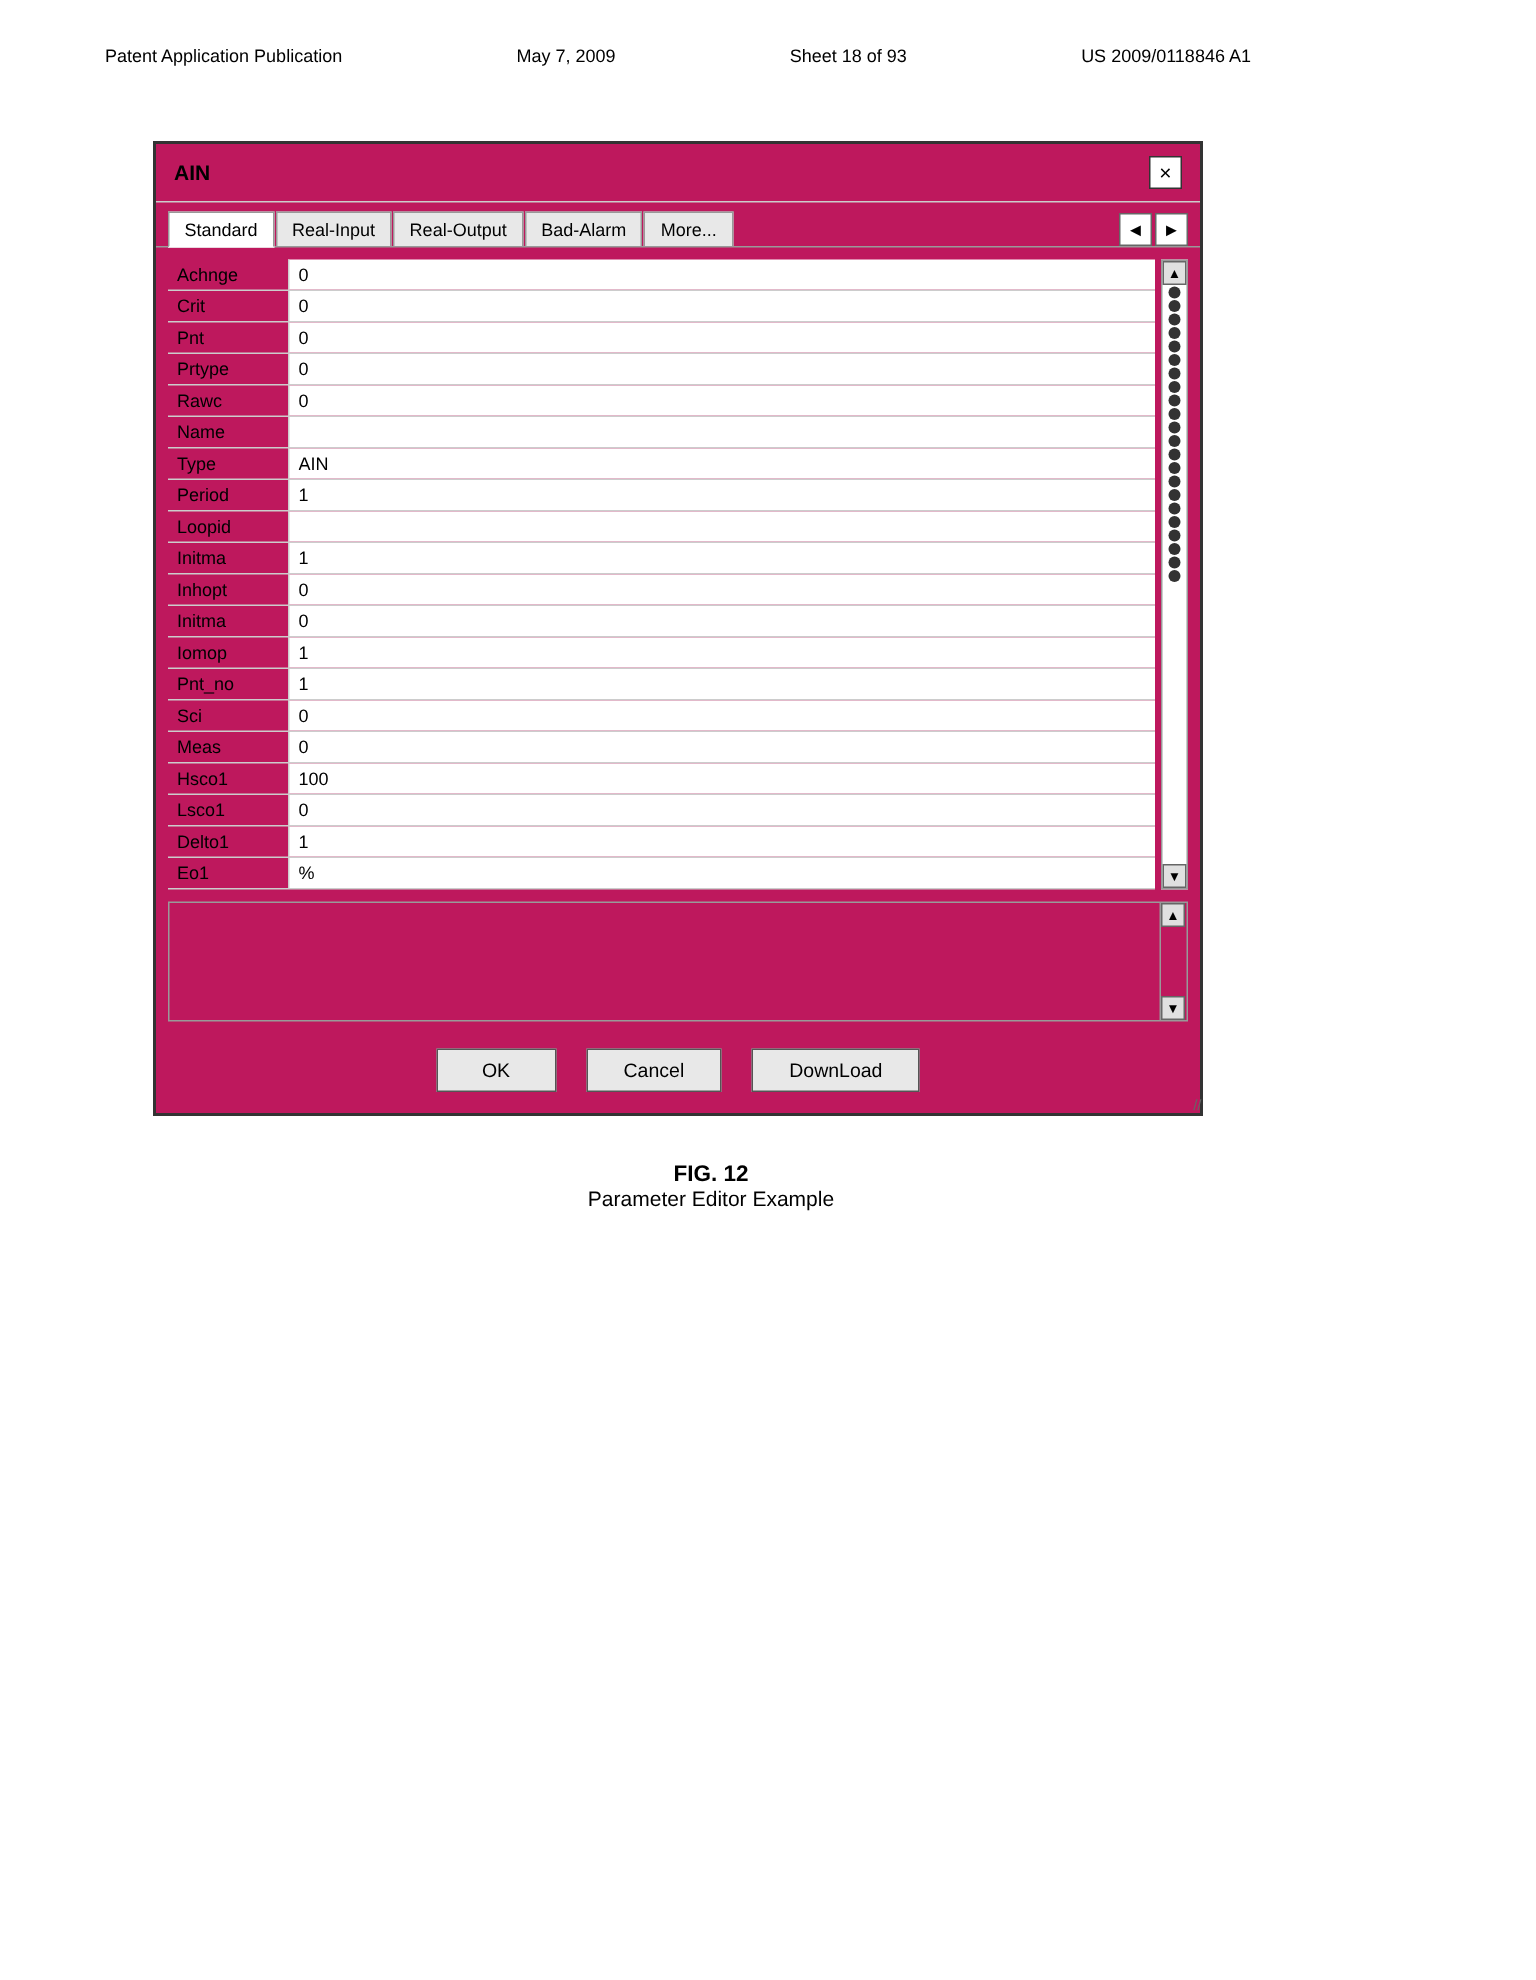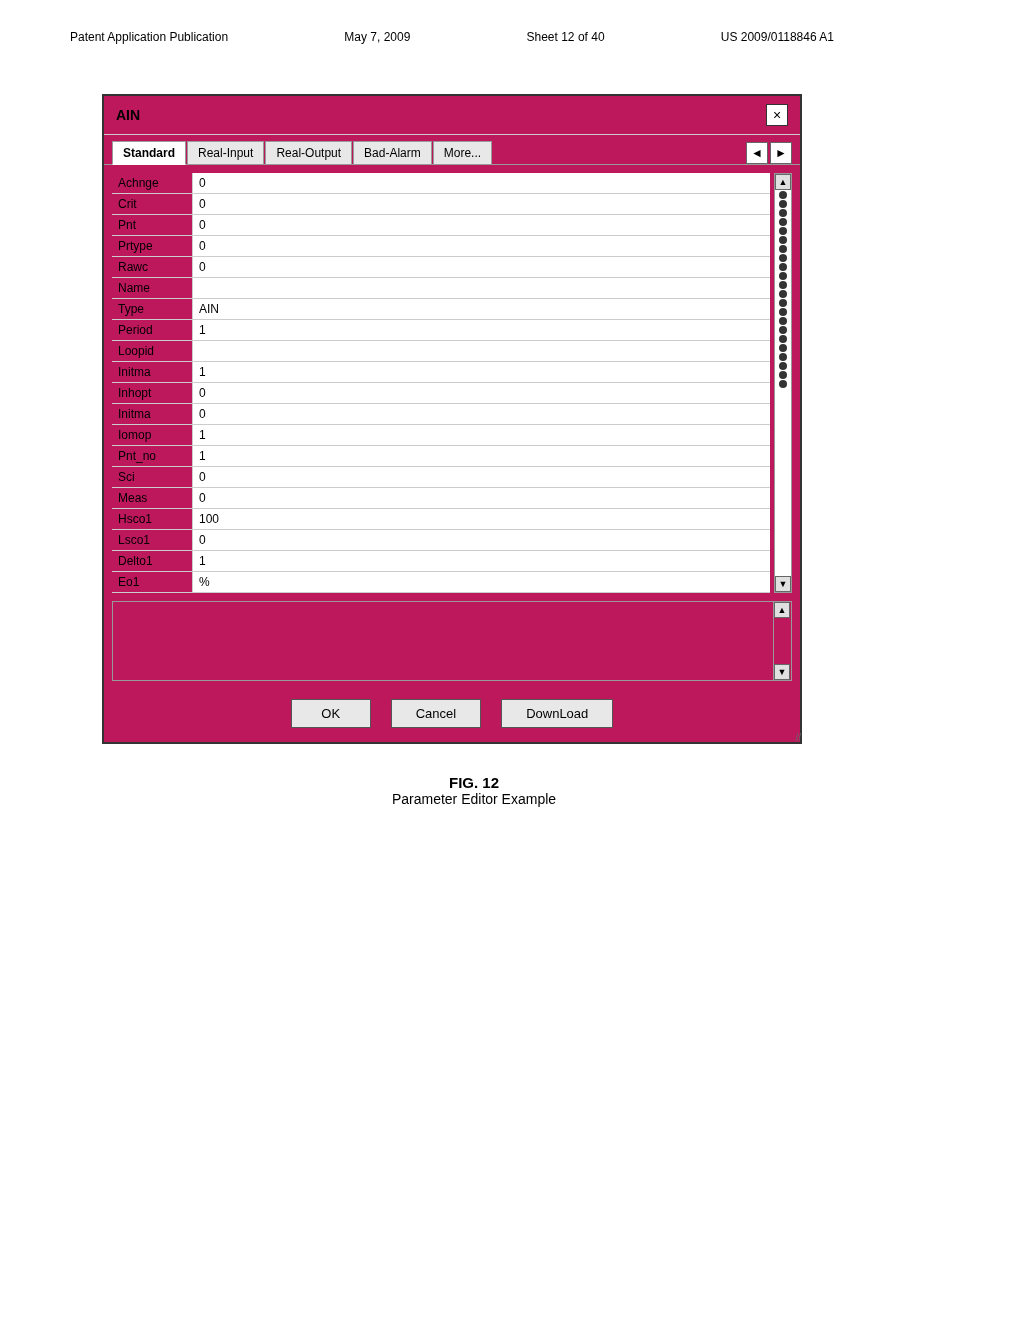--- a/index.html
+++ b/index.html
@@ -76,21 +76,21 @@
       border: 1px solid #999;
       border-bottom: none;
       background: #e8e8e8;
       cursor: pointer;
       font-size: 12px;
       margin-right: 1px;
     }
 
     .tab.active {
       background: #fff;
-      font-weight: bold;
+      font-weight: normal;
       border-bottom: 1px solid #fff;
       margin-bottom: -1px;
     }
 
     .tab-nav {
       margin-left: auto;
       display: flex;
       gap: 2px;
     }
 
@@ -277,21 +277,21 @@
     }
   </style>
 </head>
 <body>
 
 <div class="page">
 
   <div class="patent-header">
     <span>Patent Application Publication</span>
     <span>May 7, 2009</span>
-    <span>Sheet 12 of 40</span>
+    <span>Sheet 18 of 93</span>
     <span>US 2009/0118846 A1</span>
   </div>
 
   <div class="dialog-container">
     <div class="dialog-wrapper">
 
       <div class="dialog-titlebar">
         <span class="dialog-title">AIN</span>
         <button class="close-btn">×</button>
       </div>

